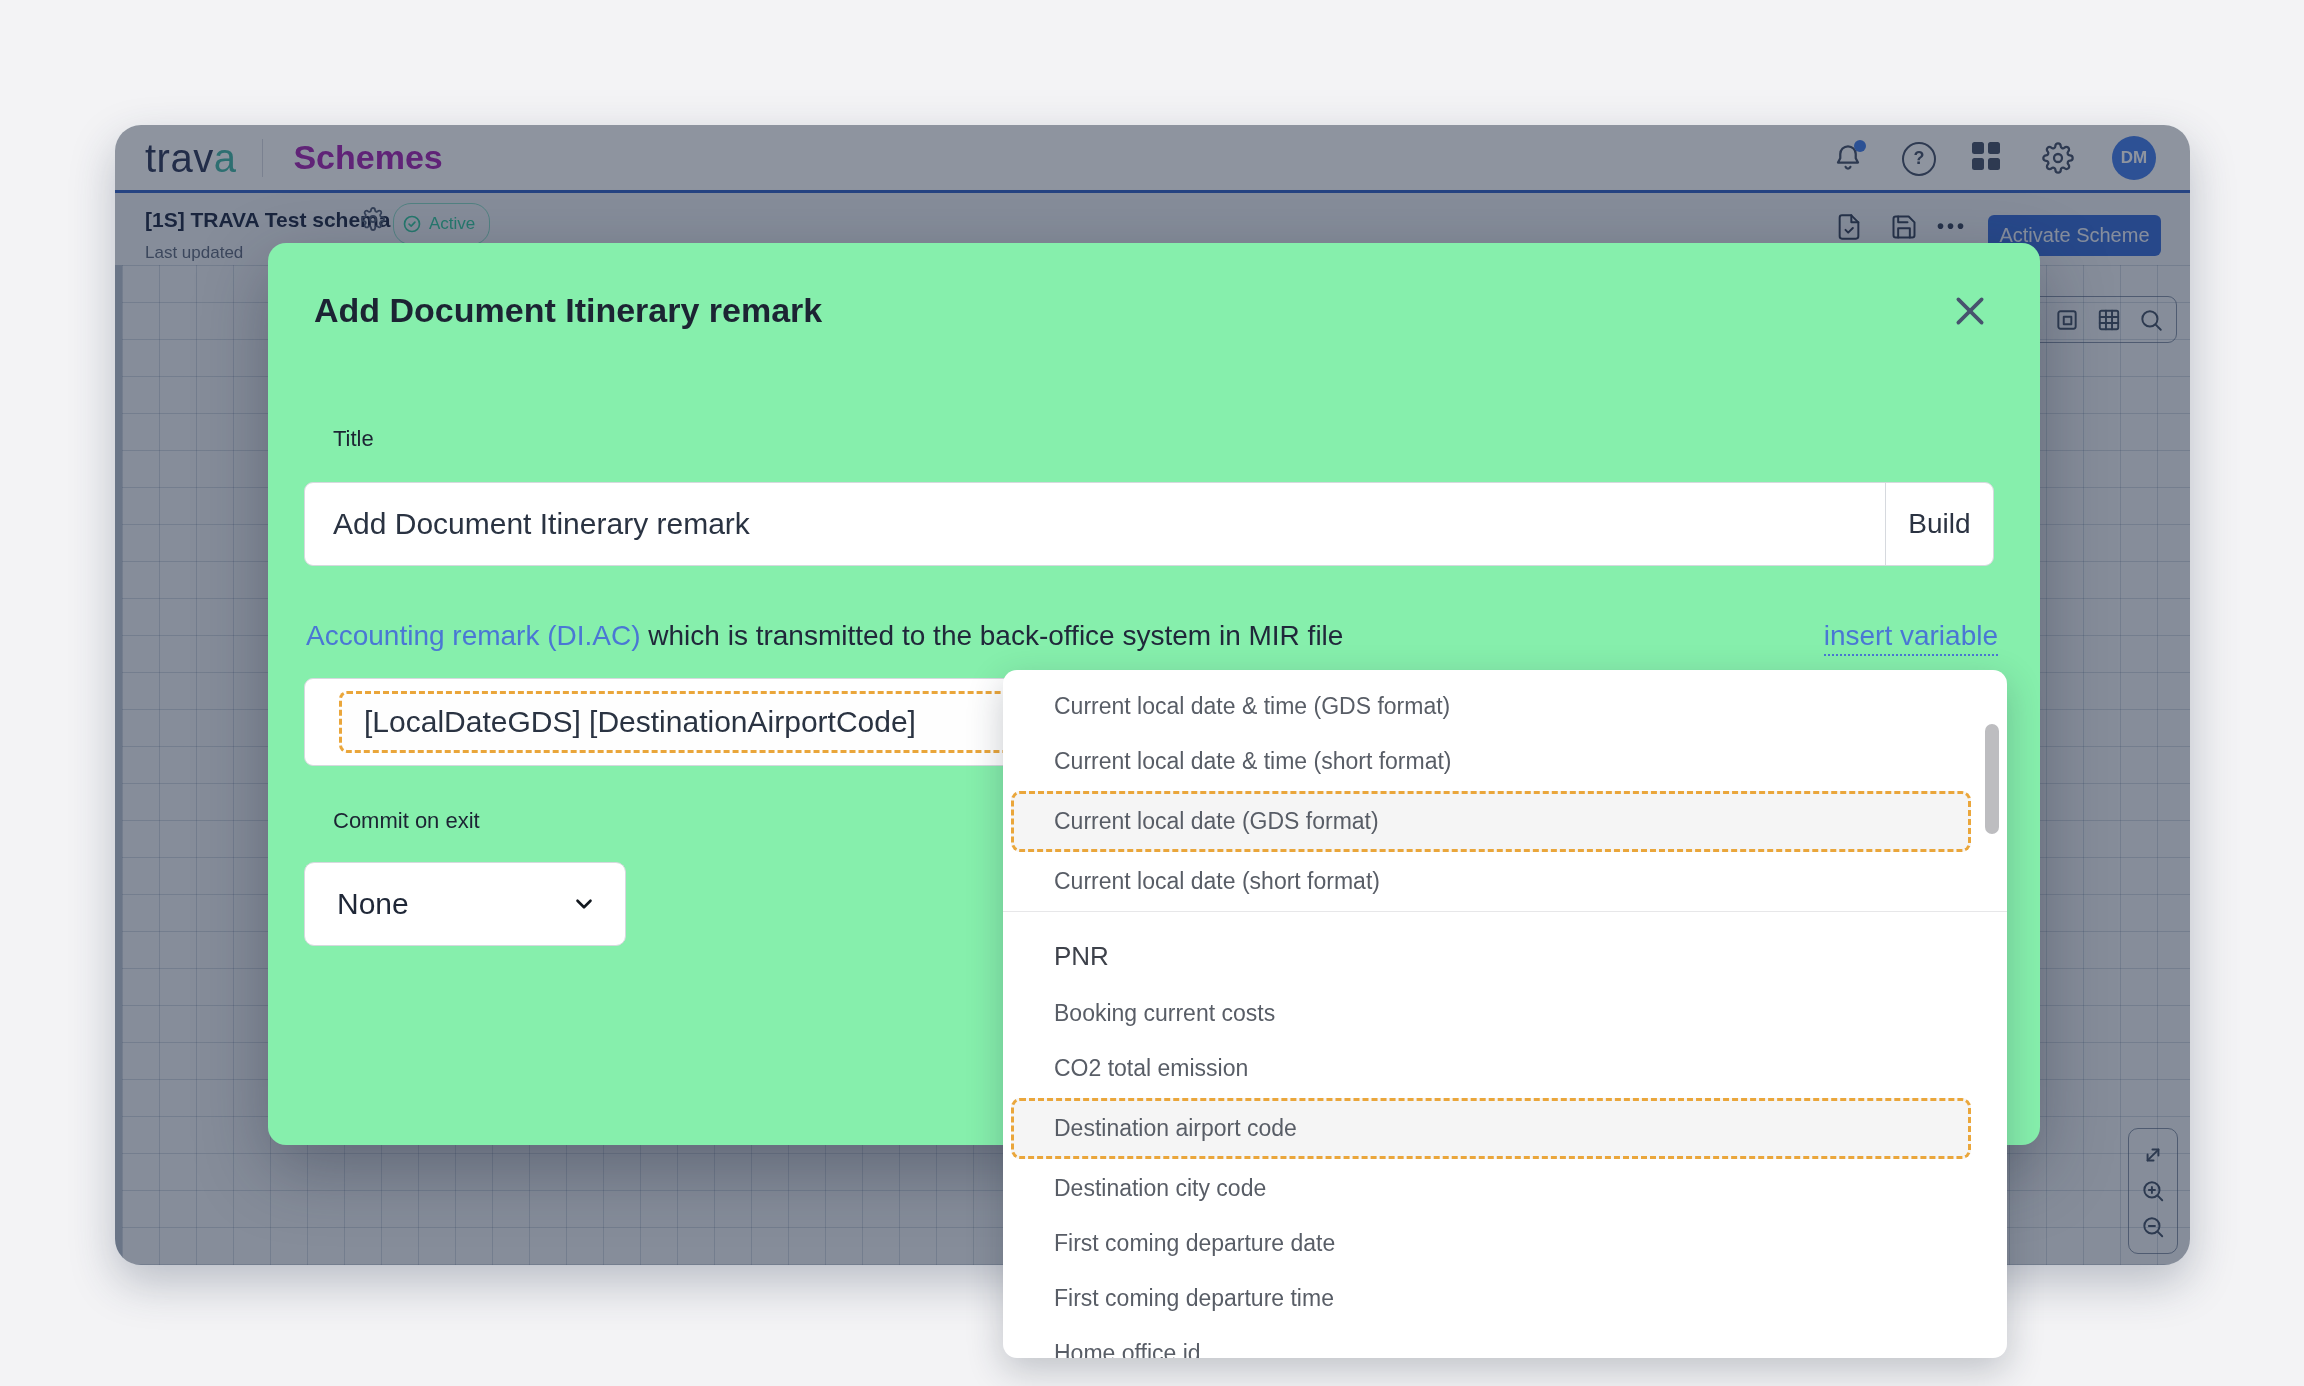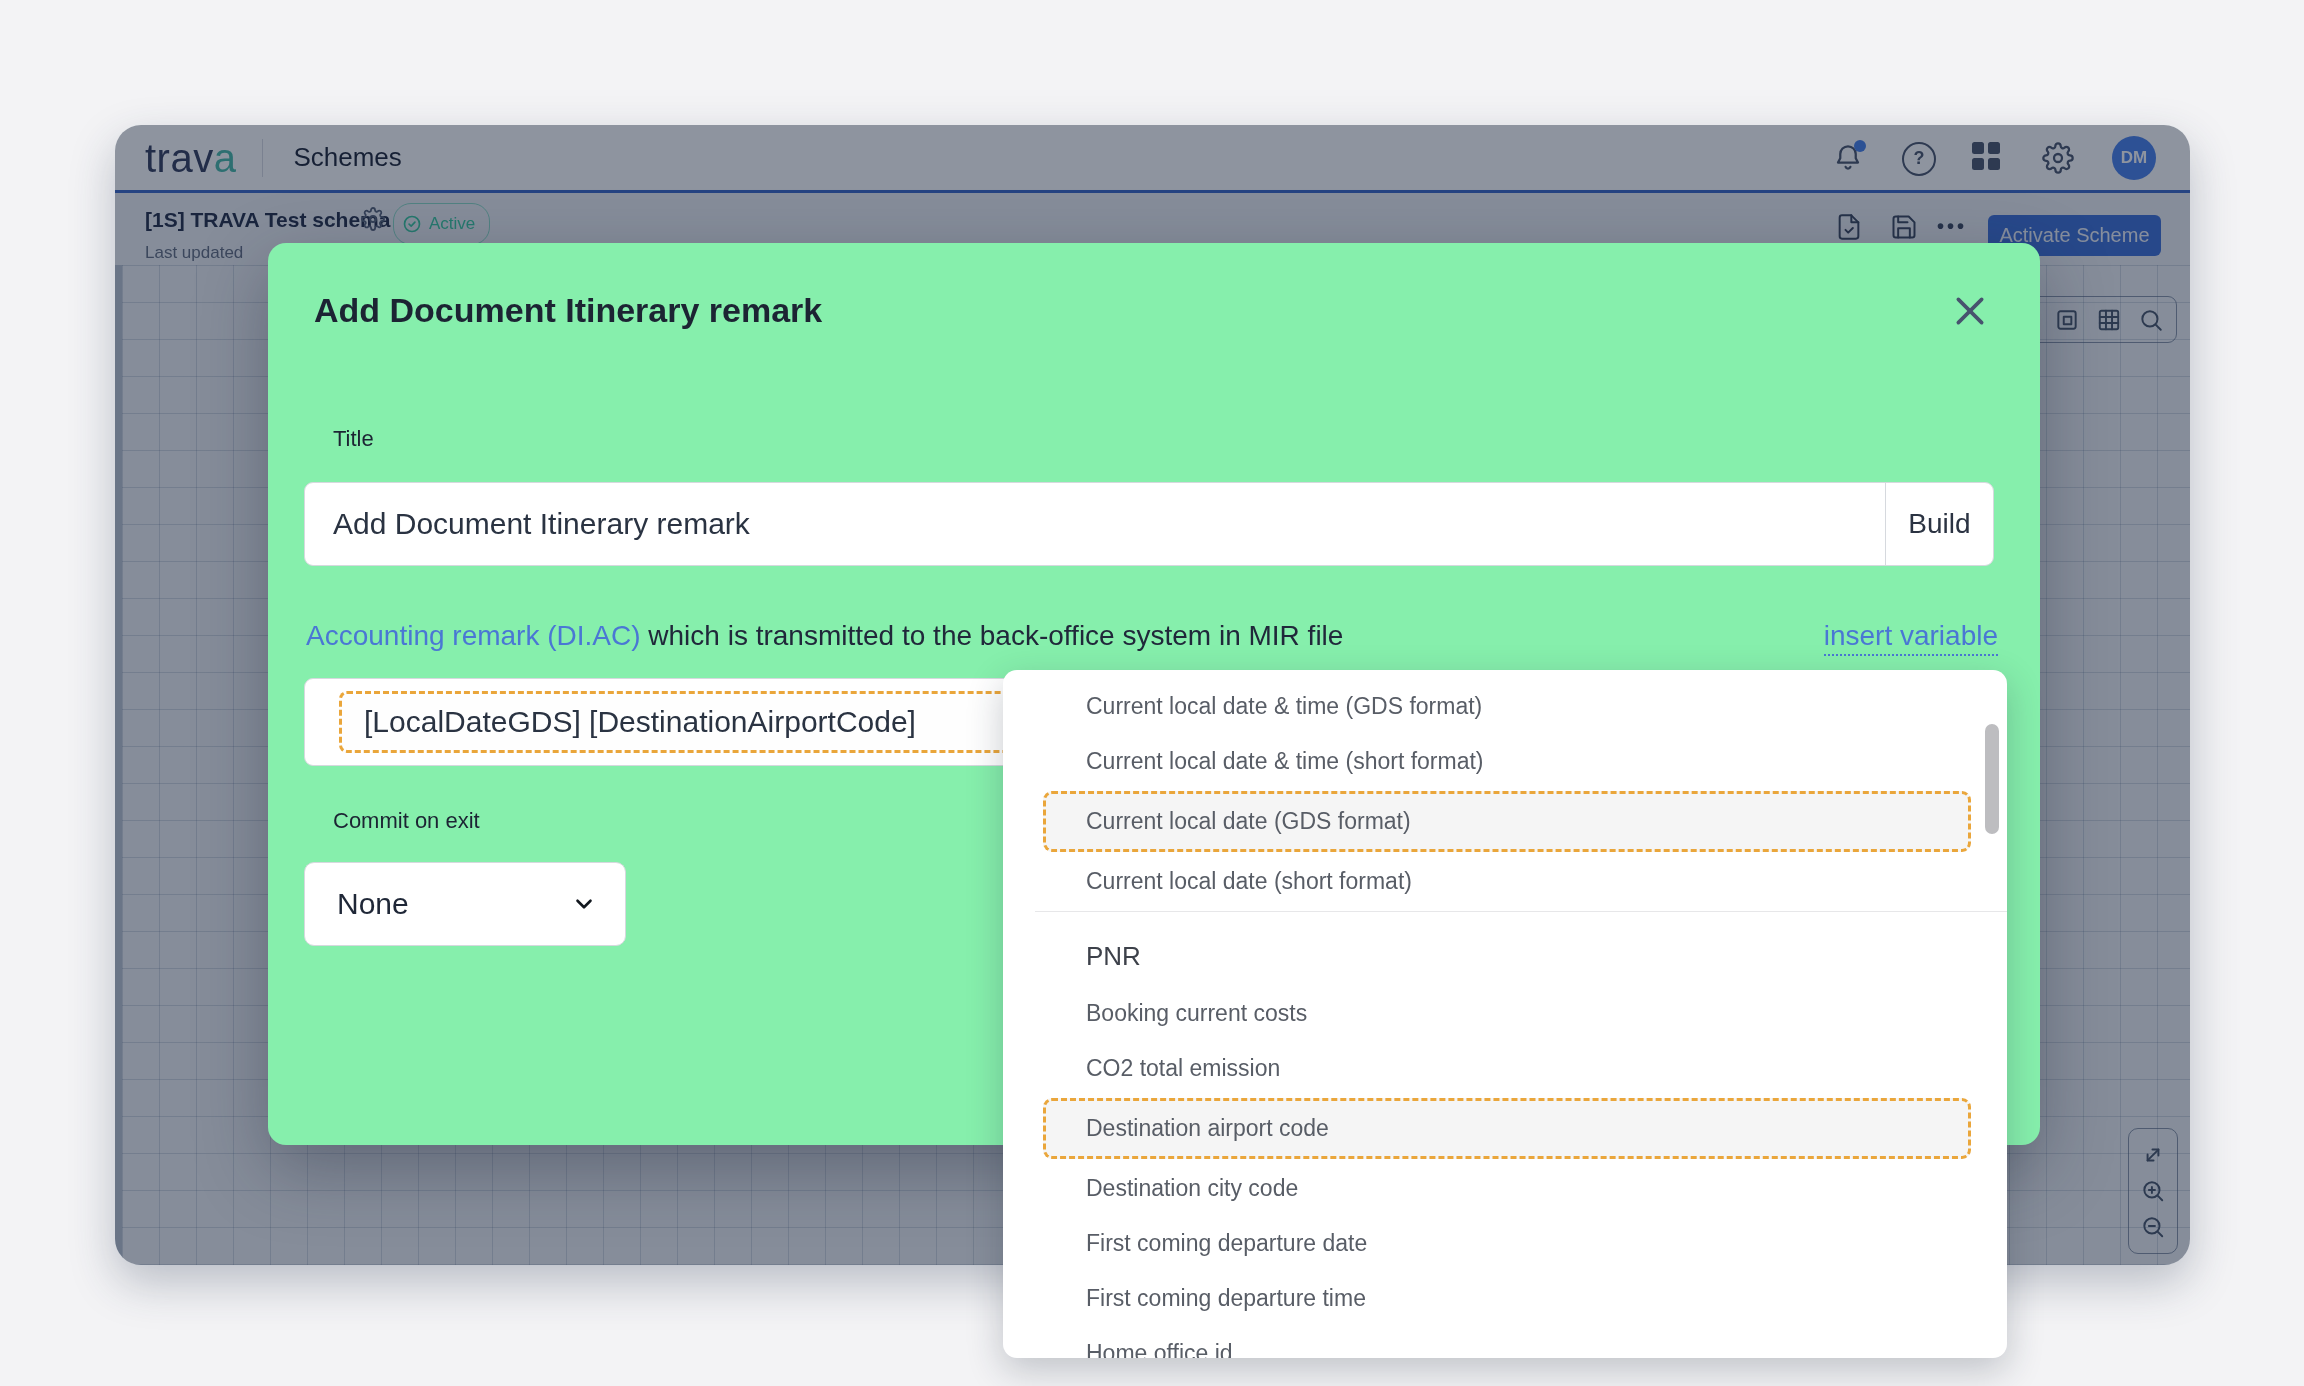--- a/index.html
+++ b/index.html
@@ -9,21 +9,21 @@
   
   .app-window{position:absolute;left:115px;top:125px;width:2075px;height:1140px;
     border-radius:26px;background:#eef1f5;overflow:hidden;
     box-shadow:0 18px 45px rgba(40,55,80,.28);}
   .app-header{position:absolute;left:0;top:0;right:0;height:68px;background:#ffffff;
     border-bottom:3px solid #2e5fc4;display:flex;align-items:center;
     padding:0 34px 0 30px;box-sizing:border-box;z-index:1;}
   .logo{font-size:40px;font-weight:500;color:#273052;letter-spacing:.5px;line-height:1;text-align:center;}
   .logo .accent{color:#3db4a2;}
   .header-divider{width:1px;height:38px;background:#d6d9e0;margin:0 30px 0 26px;}
-  .nav-title{font-size:26px;color:#0f172a;}
+  .nav-title{font-size:34px;color:#a21caf;font-weight:bold;}
   .header-right{margin-left:auto;display:flex;align-items:center;gap:38px;}
   .hicon{width:32px;height:32px;color:#3e4a63;position:relative;display:block;}
   .hicon svg{width:100%;height:100%;display:block;}
   .bell-dot{position:absolute;top:-2px;right:-2px;width:12px;height:12px;border-radius:50%;
     background:#3b78e8;}
   .help-circle{width:30px;height:30px;border:2px solid #3e4a63;border-radius:50%;
     display:flex;align-items:center;justify-content:center;color:#3e4a63;
     font-size:18px;font-weight:bold;}
   .apps-grid{width:28px;height:28px;display:grid;grid-template-columns:12px 12px;
     grid-template-rows:12px 12px;gap:4px;}
@@ -102,21 +102,21 @@
   .commit-select{position:absolute;left:36px;top:619px;width:322px;height:84px;
     border:1.5px solid #d6d9de;border-radius:10px;box-sizing:border-box;display:flex;
     align-items:center;background:#fff;cursor:pointer;}
   .commit-select .value{padding-left:32px;font-size:30px;color:#1f2737;flex:1;}
   .commit-select .chev{width:26px;height:26px;margin-right:28px;color:#13181f;}
   .commit-select .chev svg{width:100%;height:100%;display:block;}
 
   
   .var-panel{position:absolute;left:1003px;top:670px;width:1004px;height:688px;background:#fff;
     border-radius:14px;z-index:11;box-shadow:0 12px 36px rgba(30,40,60,.24);overflow:hidden;}
-  .var-list{position:absolute;inset:0;padding-top:9px;padding-left:32px;}
+  .var-list{position:absolute;inset:0;padding-top:9px;}
   .var-item{height:55px;display:flex;align-items:center;padding-left:51px;font-size:23px;
     color:#585d66;cursor:pointer;}
   .var-item.highlighted{height:61px;margin:2px 36px 2px 8px;border:3px dashed #eaa63b;
     border-radius:9px;background:#f5f5f5;padding-left:40px;box-sizing:border-box;}
   .var-divider{height:1px;background:#e7e7e9;margin:2px 0 0 0;}
   .var-section-title{height:60px;margin-top:14px;display:flex;align-items:center;
     padding-left:51px;font-size:26px;font-weight:normal;color:#3d414a;}
   .var-scrollthumb{position:absolute;left:982px;top:54px;width:14px;height:110px;
     border-radius:7px;background:#bdbdc0;cursor:grab;}
 </style>

